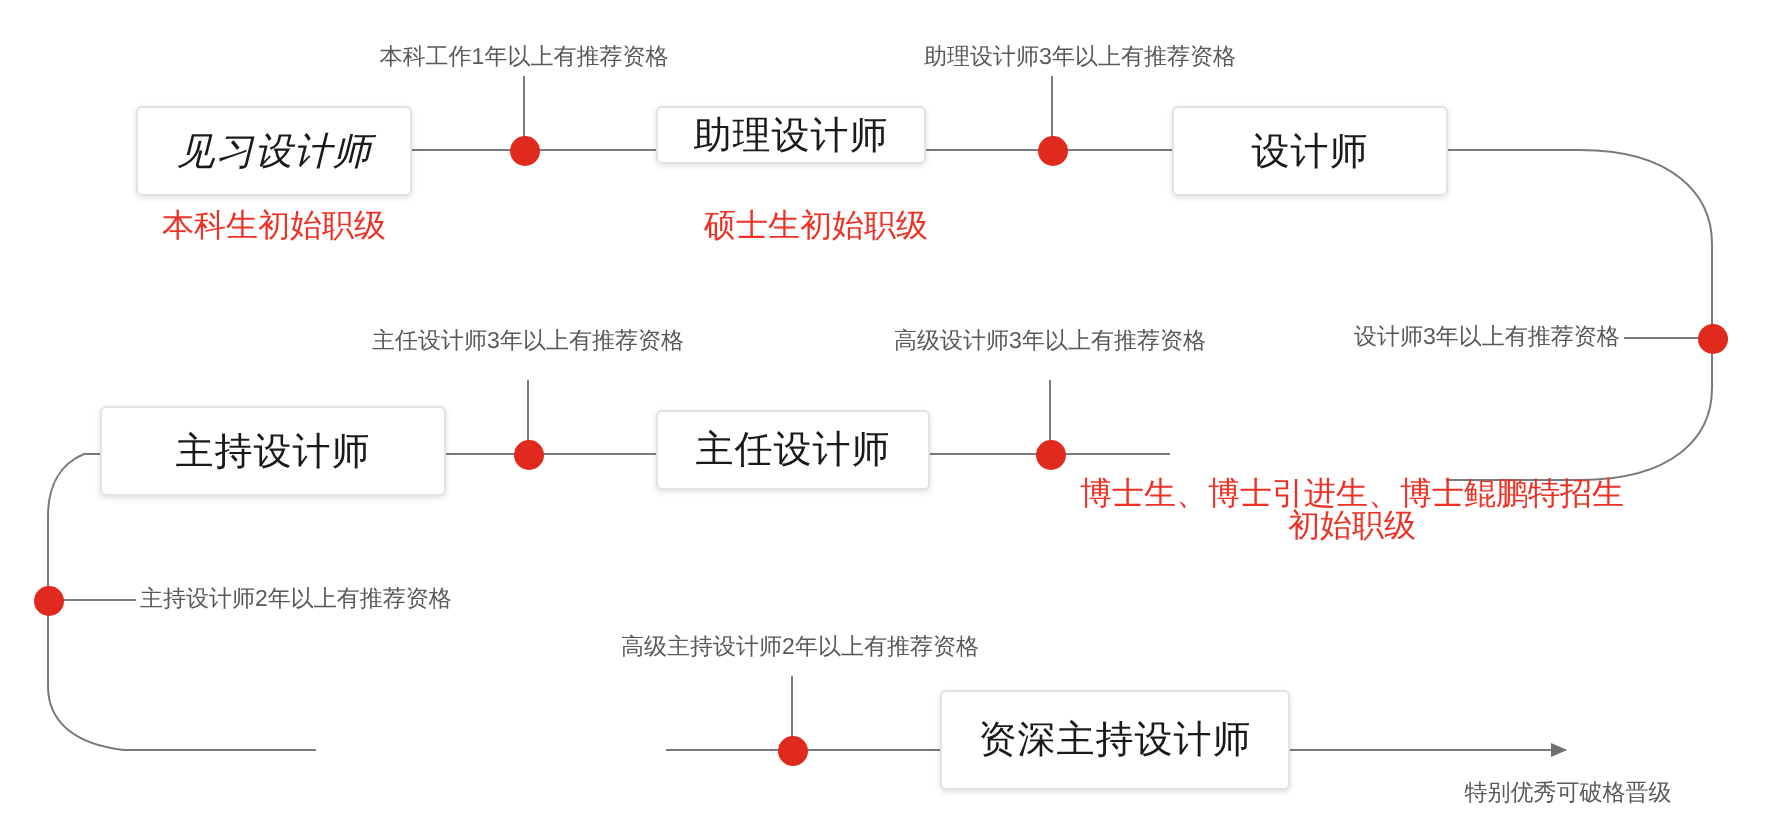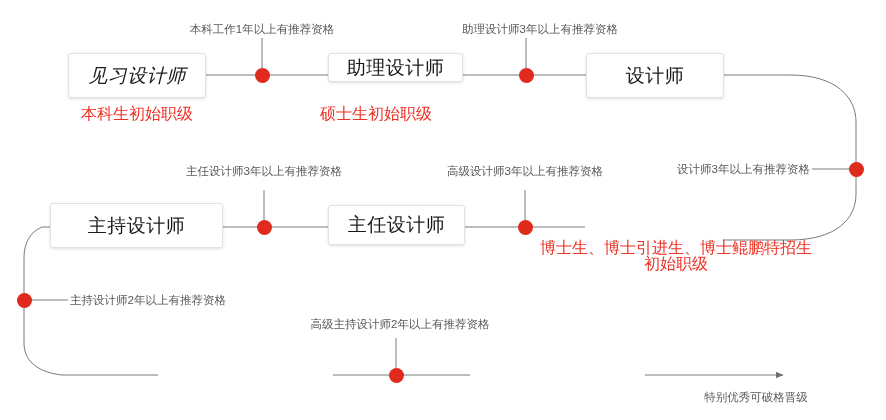--- a/index.html
+++ b/index.html
@@ -129,21 +129,21 @@
   <div class="edge-label" style="left:262px; top:22px;">
     <span>本科工作1年以上有推荐资格</span>
   </div>
   <div class="edge-label" style="left:540px; top:22px;">
     <span>助理设计师3年以上有推荐资格</span>
   </div>
 
   <div class="note-red" style="left:137px; top:106px;">
     <span>本科生初始职级</span>
   </div>
-  <div class="note-red" style="left:376px; top:106px;">
+  <div class="note-red" style="left:408px; top:106px;">
     <span>硕士生初始职级</span>
   </div>
 
   <div class="dot" style="left:262px; top:75px;"></div>
   <div class="dot" style="left:526px; top:75px;"></div>
 
   <div class="node-box" style="left:50px; top:203px; width:173px; height:45px;">
     <span>主持设计师</span>
   </div>
   <div class="node-box" style="left:328px; top:205px; width:137px; height:40px;">
@@ -162,27 +162,30 @@
 
   <div class="note-red" style="left:676px; top:240px;">
     <div>博士生、博士引进生、博士鲲鹏特招生</div>
     <div>初始职级</div>
   </div>
 
   <div class="dot" style="left:264px; top:227px;"></div>
   <div class="dot" style="left:525px; top:227px;"></div>
   <div class="dot" style="left:856px; top:169px;"></div>
 
+  <div class="node-box" style="left:470px; top:345px; width:175px; height:50px;">
+    <span>资深主持设计师</span>
+  </div>
 
   <div class="edge-label left-anchor" style="left:70px; top:293px;">
     <span>主持设计师2年以上有推荐资格</span>
   </div>
   <div class="edge-label" style="left:400px; top:317px;">
     <span>高级主持设计师2年以上有推荐资格</span>
   </div>
-  <div class="edge-label" style="left:756px; top:390px;">
+  <div class="edge-label" style="left:784px; top:390px;">
     <span>特别优秀可破格晋级</span>
   </div>
 
   <div class="dot" style="left:396px; top:375px;"></div>
   <div class="dot" style="left:24px; top:300px;"></div>
 
 </div>
 
 </body></html>

